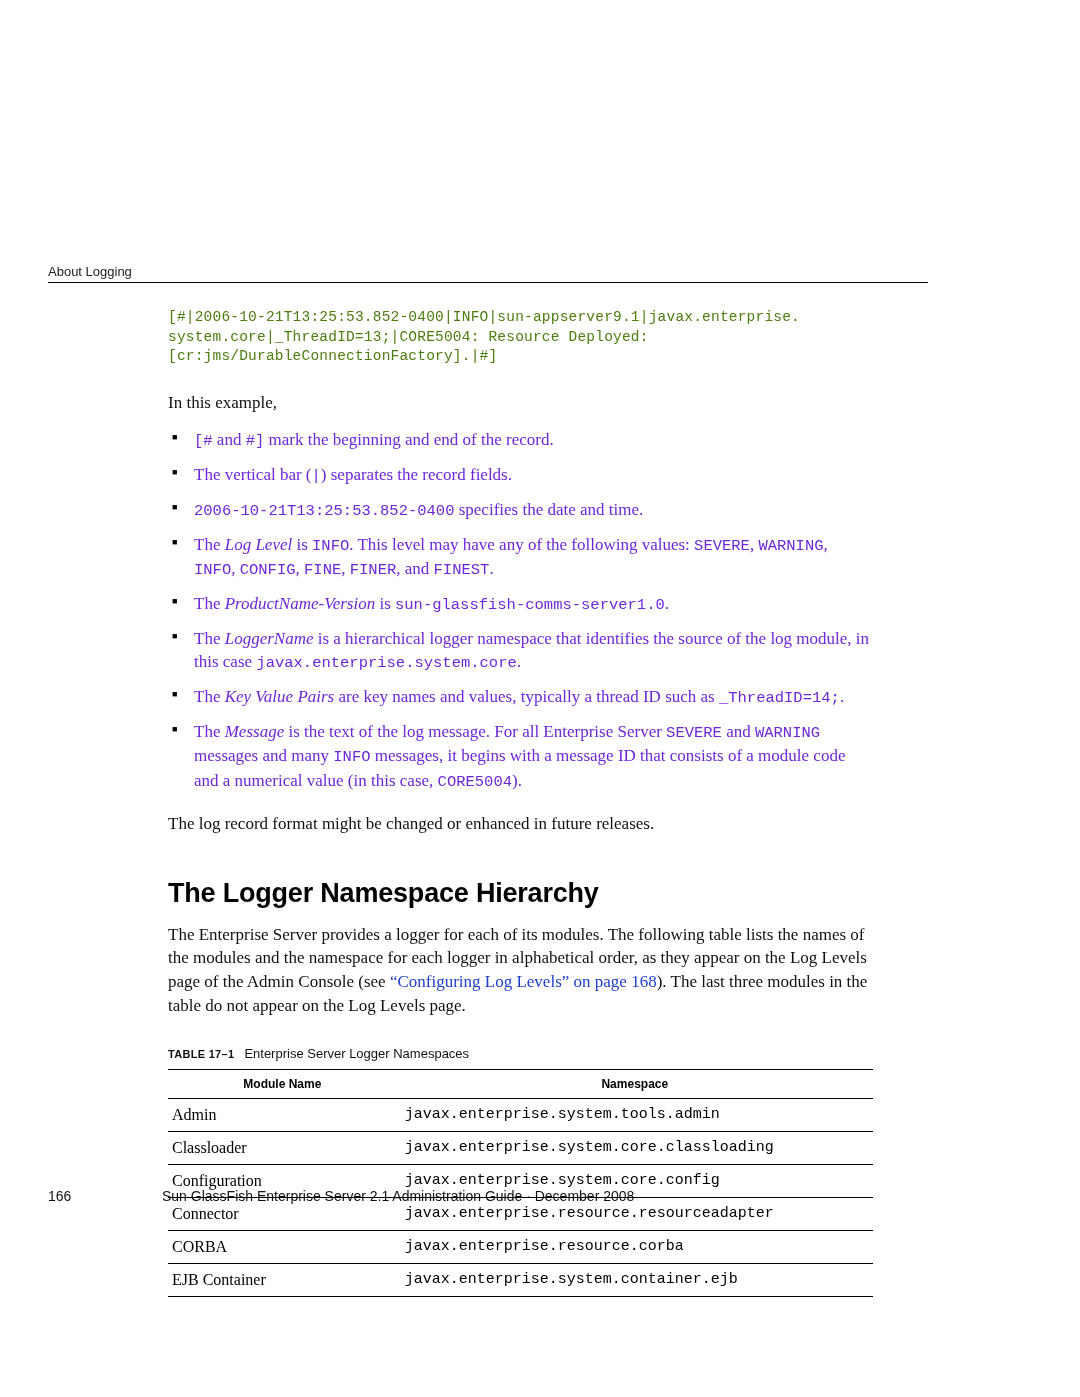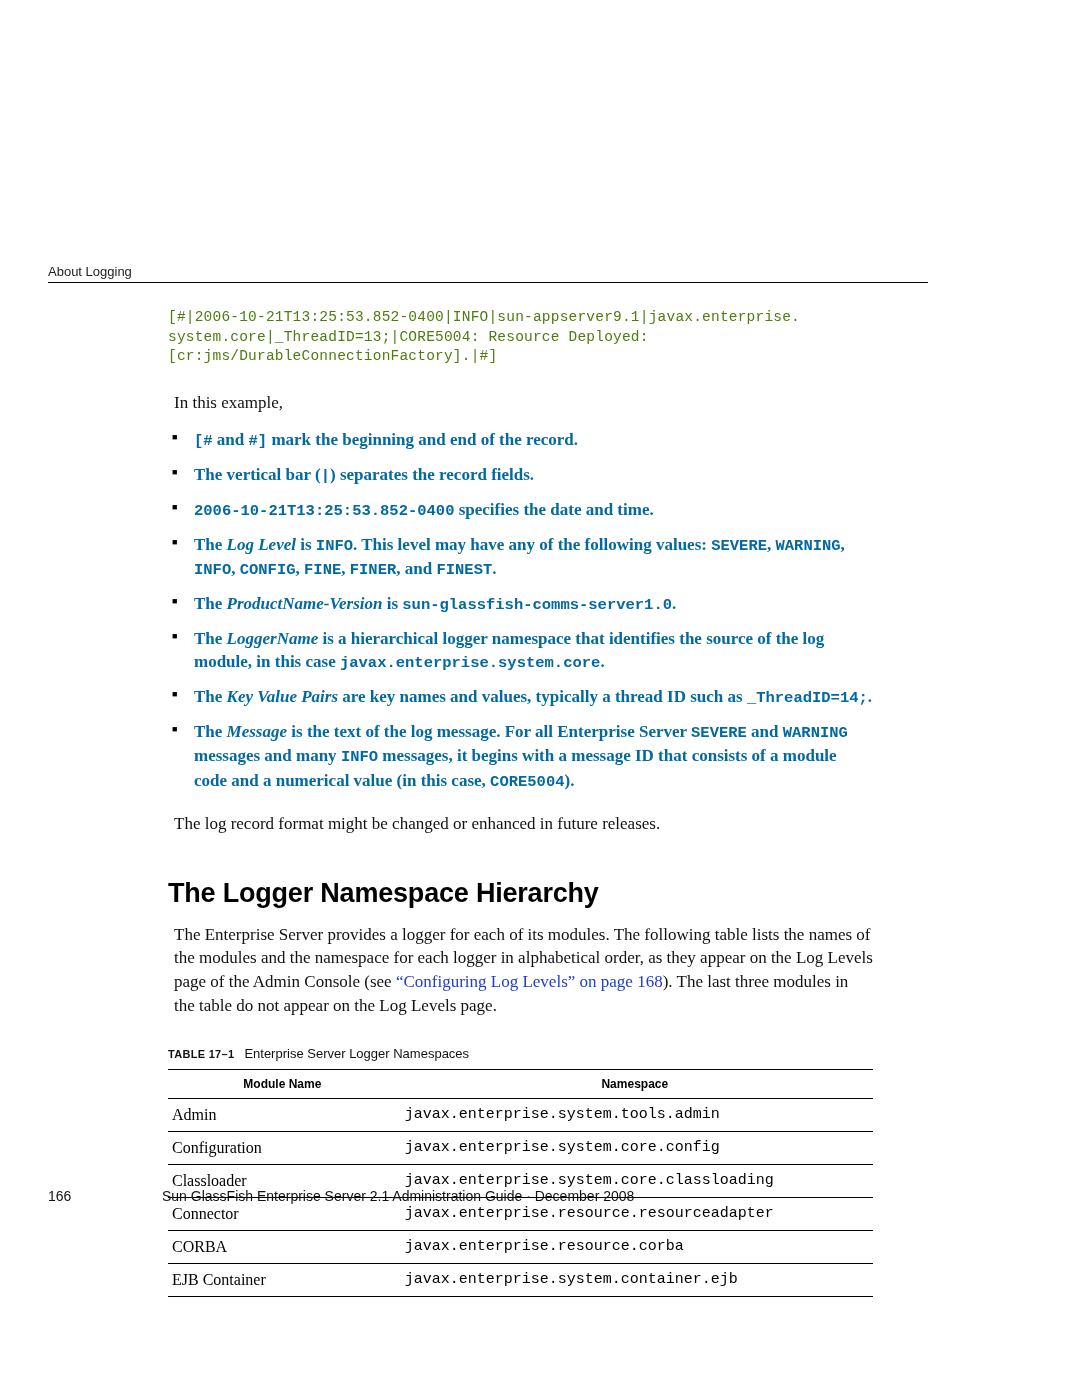--- a/index.html
+++ b/index.html
@@ -37,36 +37,35 @@
     font-size: 14.5px;
     line-height: 1.35;
     margin: 40px 0 24px 0;
     white-space: pre;
     color: #4d7c0f;
     letter-spacing: 0.2px;
   }
   p.body {
     font-size: 17px;
     line-height: 1.4;
-    margin: 0 0 14px 6px;
+    margin: 0 0 14px 0;
     color: #111;
   }
   ul.bullets {
     list-style: none;
     padding: 0;
     margin: 0 0 18px 0;
   }
   ul.bullets > li {
     position: relative;
     padding-left: 26px;
     font-size: 17px;
     line-height: 1.4;
     margin: 0 0 10px 0;
-    color: #0369a1;
-    font-weight: bold;
+    color: #6d28d9;
   }
   ul.bullets > li::before {
     content: "■";
     position: absolute;
     left: 4px;
     top: 3px;
     font-size: 9px;
     color: #000;
   }
   .mono { font-family: "Courier New", monospace; font-size: 15.5px; }
@@ -178,26 +177,26 @@
         <th>Module Name</th>
         <th>Namespace</th>
       </tr>
     </thead>
     <tbody>
       <tr>
           <td class="modname">Admin</td>
           <td class="nsval">javax.enterprise.system.tools.admin</td>
         </tr>
       <tr>
+          <td class="modname">Classloader</td>
+          <td class="nsval">javax.enterprise.system.core.classloading</td>
+        </tr>
+      <tr>
           <td class="modname">Configuration</td>
           <td class="nsval">javax.enterprise.system.core.config</td>
-        </tr>
-      <tr>
-          <td class="modname">Classloader</td>
-          <td class="nsval">javax.enterprise.system.core.classloading</td>
         </tr>
       <tr>
           <td class="modname">Connector</td>
           <td class="nsval">javax.enterprise.resource.resourceadapter</td>
         </tr>
       <tr>
           <td class="modname">CORBA</td>
           <td class="nsval">javax.enterprise.resource.corba</td>
         </tr>
       <tr>

